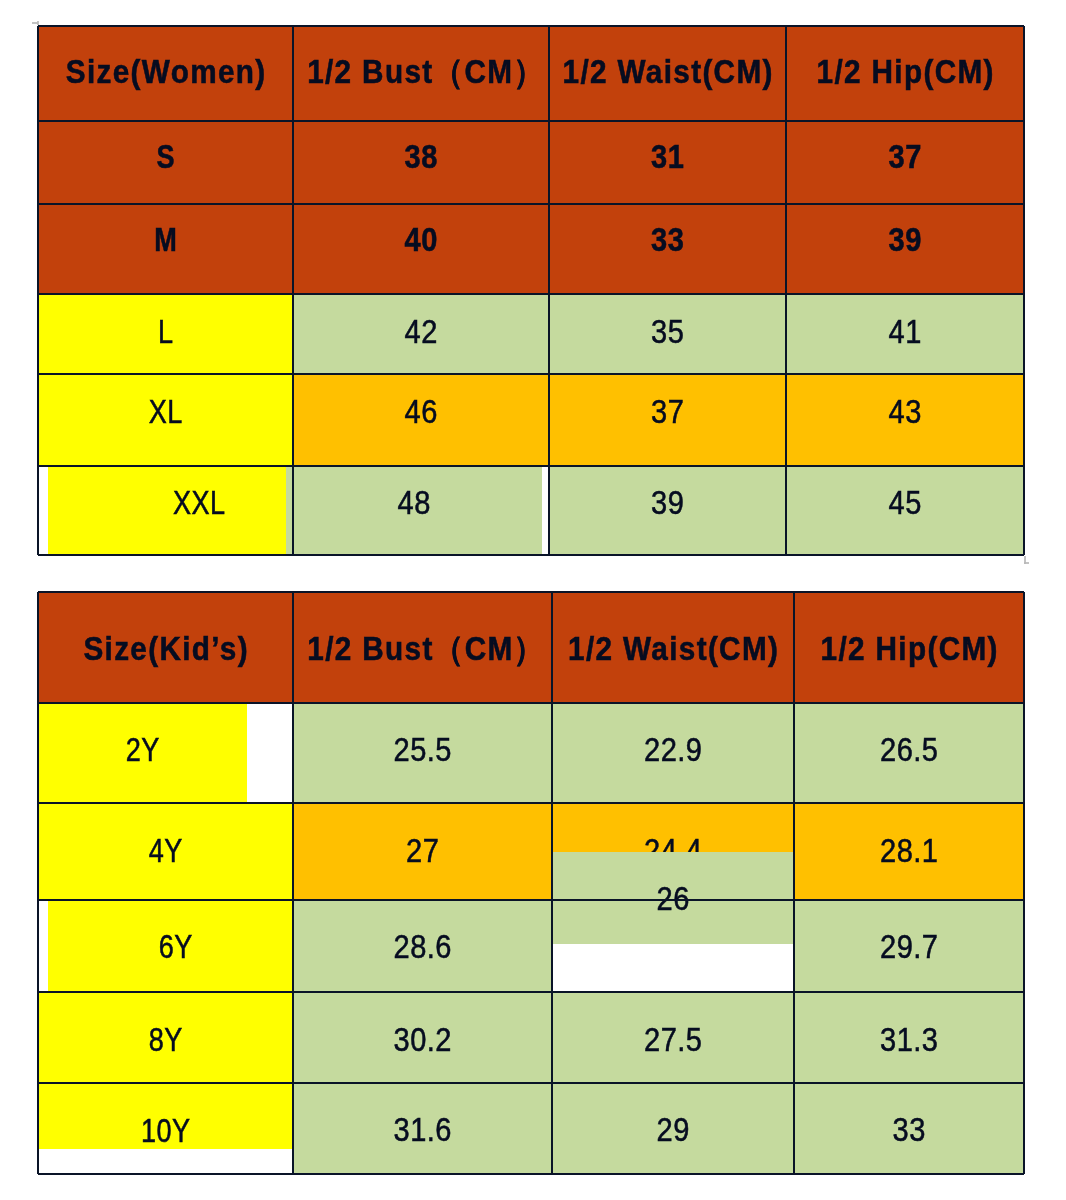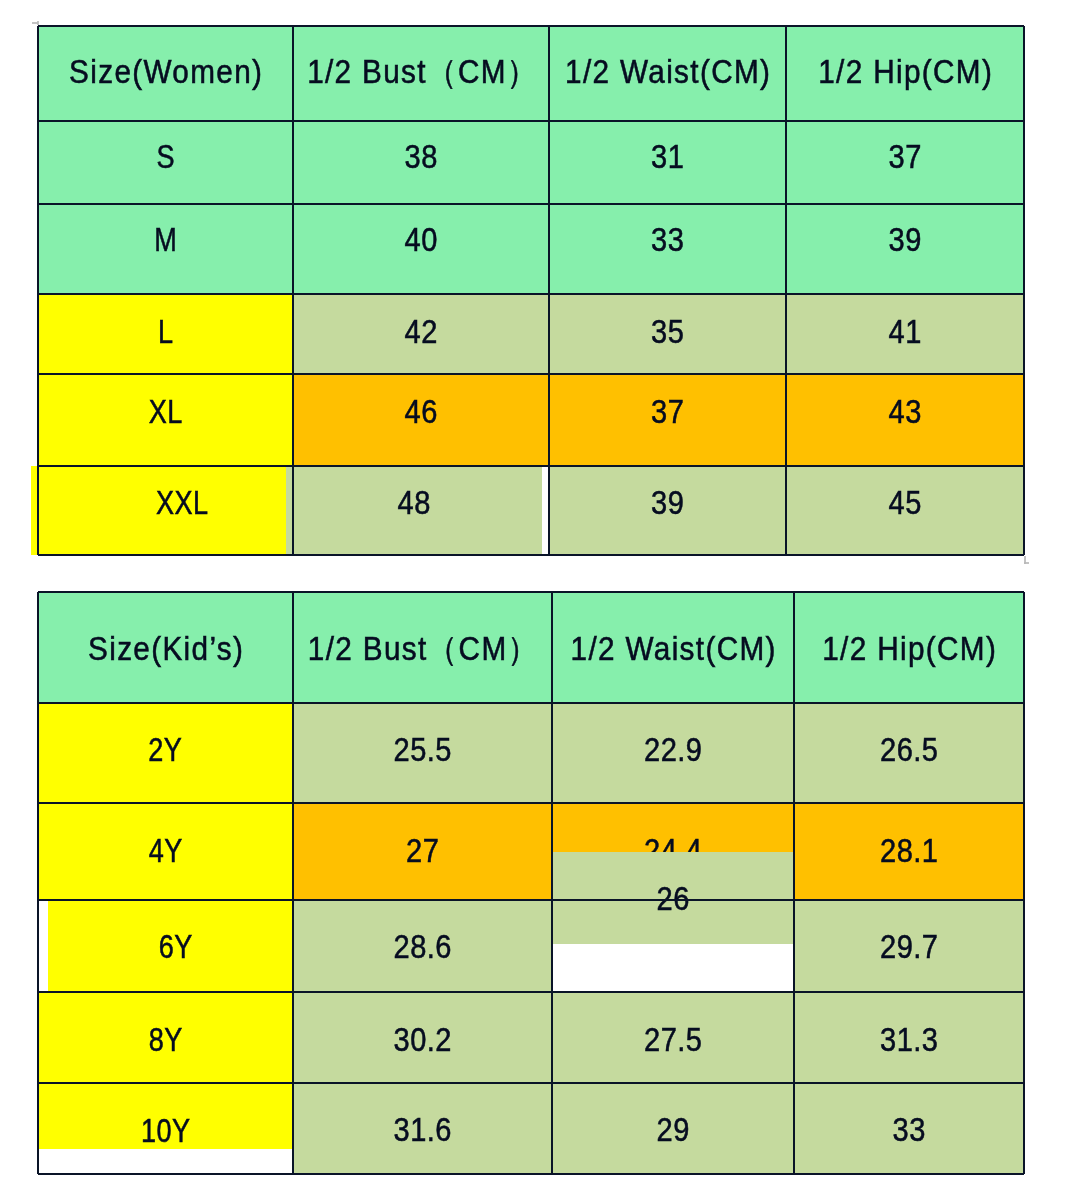--- a/index.html
+++ b/index.html
@@ -10,21 +10,21 @@
   .grid{position:absolute;left:0;top:0;}
   .cell{position:absolute;box-sizing:border-box;overflow:hidden;}
   .cell > span{position:absolute;left:0;right:0;text-align:center;
         white-space:nowrap;display:block;
         color:#060c20;font-size:33px;line-height:1;letter-spacing:0.5px;
         -webkit-text-stroke:0.55px #060c20;
         transform:scaleX(0.88);transform-origin:center center;
         text-indent:0.5px;}
   .cell.head > span{letter-spacing:1.5px;text-indent:1.5px;transform:scaleX(0.90);}
   .cell.label > span{transform:scaleX(0.82);}
-  .blue{background:#86efac;}
+  .blue{background:#c2410c;font-weight:bold;}
   .yellow{background:#ffff00;}
   .green{background:#c5da9e;}
   .orange{background:#ffc000;}
   .vline,.hline{position:absolute;background:#0a1428;}
   .mark{position:absolute;background:#b9b9b9;opacity:0.85;}
 </style>
 </head>
 <body>
 
 <div id="stage">
@@ -89,21 +89,21 @@
    <div class="cell orange" style="left:293px;top:374px;width:256px;height:92px">
         <span style="top:21px">46</span>
       </div>
    <div class="cell orange" style="left:549px;top:374px;width:237px;height:92px">
         <span style="top:21px">37</span>
       </div>
    <div class="cell orange" style="left:786px;top:374px;width:238px;height:92px">
         <span style="top:21px">43</span>
       </div>
 
-   <div class="cell label yellow" style="left:31px;top:466px;width:302px;height:89px">
+   <div class="cell label yellow" style="left:48px;top:466px;width:302px;height:89px">
         <span style="top:20px">XXL</span>
       </div>
    <div class="cell green" style="left:286px;top:466px;width:256px;height:89px">
         <span style="top:20px">48</span>
       </div>
    <div class="cell green" style="left:549px;top:466px;width:237px;height:89px">
         <span style="top:20px">39</span>
       </div>
    <div class="cell green" style="left:786px;top:466px;width:238px;height:89px">
         <span style="top:20px">45</span>
@@ -130,21 +130,21 @@
    <div class="cell head blue" style="left:293px;top:592px;width:259px;height:111px">
         <span style="top:40px">1/2 Bust（CM）</span>
       </div>
    <div class="cell head blue" style="left:552px;top:592px;width:242px;height:111px">
         <span style="top:40px">1/2 Waist(CM)</span>
       </div>
    <div class="cell head blue" style="left:794px;top:592px;width:230px;height:111px">
         <span style="top:40px">1/2 Hip(CM)</span>
       </div>
 
-   <div class="cell label yellow" style="left:38px;top:703px;width:254px;height:100px">
+   <div class="cell label yellow" style="left:38px;top:703px;width:209px;height:100px">
         <span style="top:30px">2Y</span>
       </div>
    <div class="cell green" style="left:293px;top:703px;width:259px;height:100px">
         <span style="top:30px">25.5</span>
       </div>
    <div class="cell green" style="left:552px;top:703px;width:242px;height:100px">
         <span style="top:30px">22.9</span>
       </div>
    <div class="cell green" style="left:794px;top:703px;width:230px;height:100px">
         <span style="top:30px">26.5</span>

